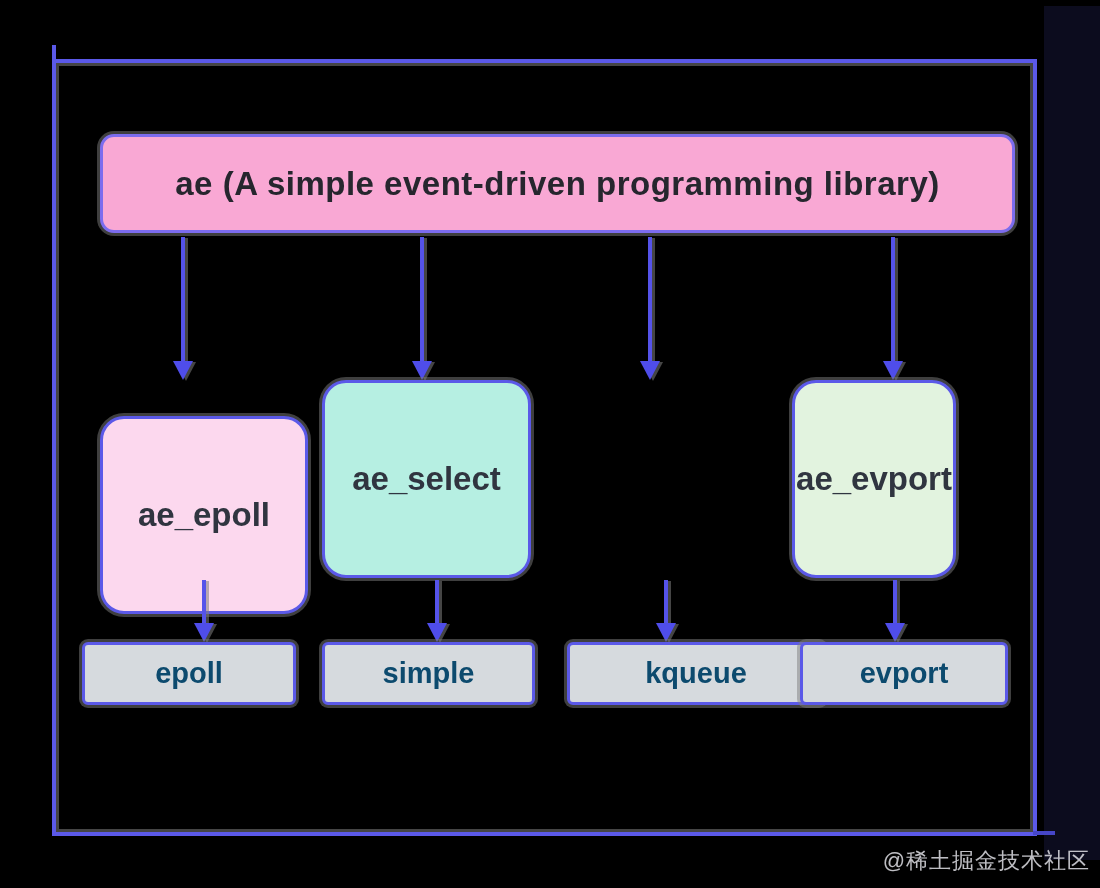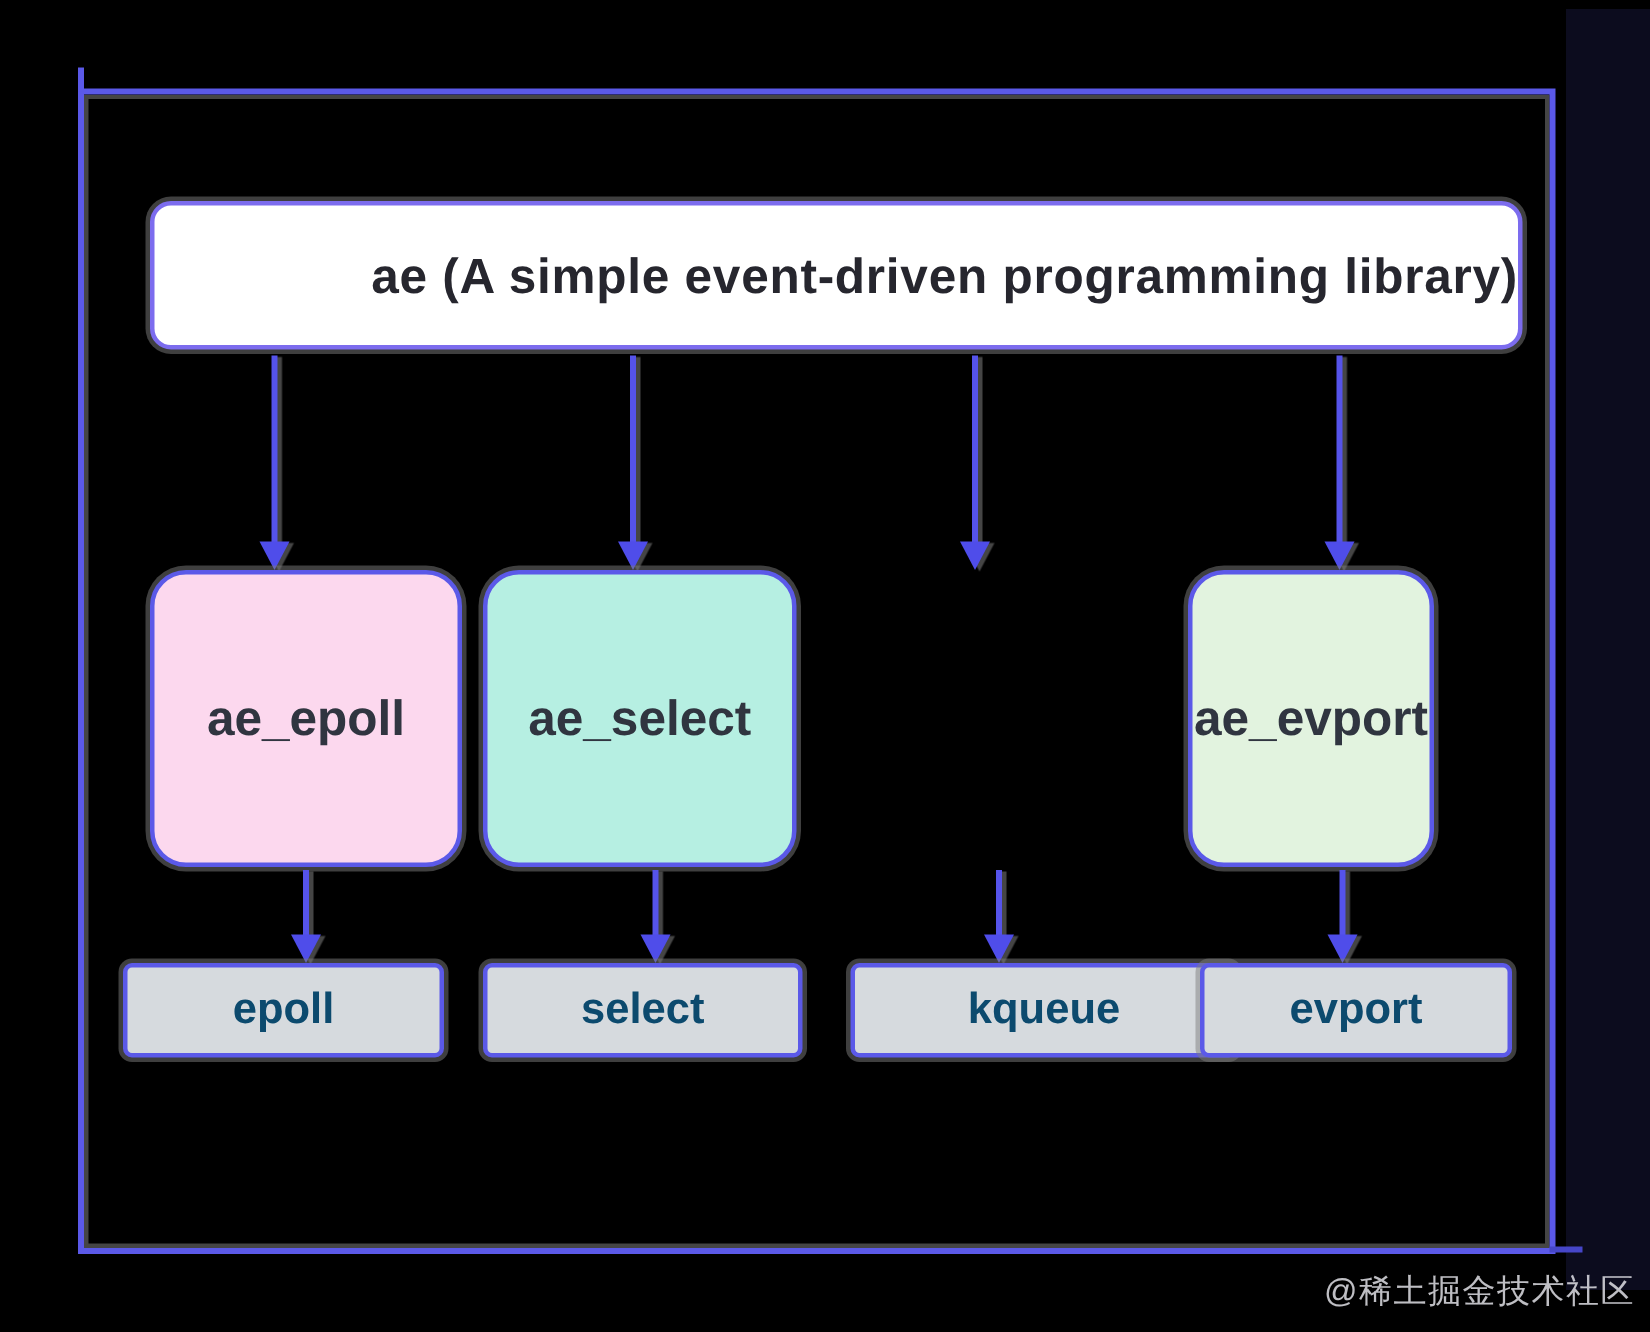--- a/index.html
+++ b/index.html
@@ -82,42 +82,42 @@
 <body>
 
 <div class="canvas">
 
   <div class="glow-right"></div>
 
   <div class="frame"></div>
   <div class="overshoot-tl"></div>
   <div class="overshoot-br"></div>
 
-  <div class="node title-box" style="background-color: #ffffff; justify-content: flex-end;">
+  <div class="node title-box" style="background-color: #f9a8d4;">
     <span>ae (A simple event-driven programming library)</span>
   </div>
 
   <div class="arrow a-top at0">
     <div class="line"></div>
     <div class="head"></div>
   </div>
   <div class="arrow a-top at1">
     <div class="line"></div>
     <div class="head"></div>
   </div>
   <div class="arrow a-top at2">
     <div class="line"></div>
     <div class="head"></div>
   </div>
   <div class="arrow a-top at3">
     <div class="line"></div>
     <div class="head"></div>
   </div>
 
-  <div class="node mid m0" style="background-color: rgb(252, 216, 238);">
+  <div class="node mid m0" style="background-color: rgb(252, 216, 238); margin-top: 36px;">
     <span>ae_epoll</span>
   </div>
   <div class="node mid m1" style="background-color: rgb(182, 239, 226);">
     <span>ae_select</span>
   </div>
   <div class="node mid m3" style="background-color: rgb(226, 243, 223);">
     <span>ae_evport</span>
   </div>
 
   <div class="arrow a-bot ab0">
@@ -134,21 +134,21 @@
   </div>
   <div class="arrow a-bot ab3">
     <div class="line"></div>
     <div class="head"></div>
   </div>
 
   <div class="node bot b0" style="background-color: rgb(214, 218, 222);">
     <span>epoll</span>
   </div>
   <div class="node bot b1" style="background-color: rgb(214, 218, 222);">
-    <span>select</span>
+    <span>simple</span>
   </div>
   <div class="node bot b2" style="background-color: rgb(214, 218, 222);">
     <span>kqueue</span>
   </div>
   <div class="node bot b3" style="background-color: rgb(214, 218, 222);">
     <span>evport</span>
   </div>
 
   <div class="watermark">@稀土掘金技术社区</div>
 

